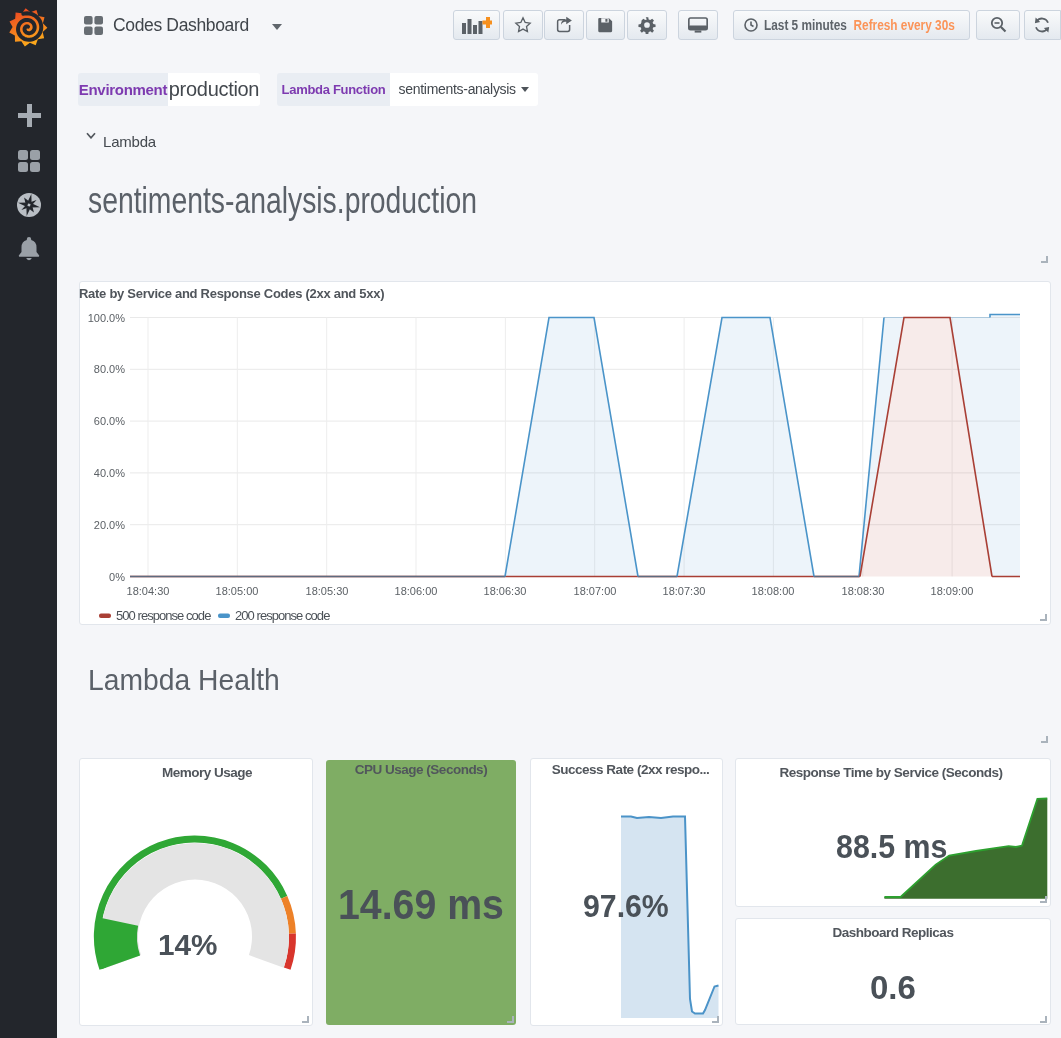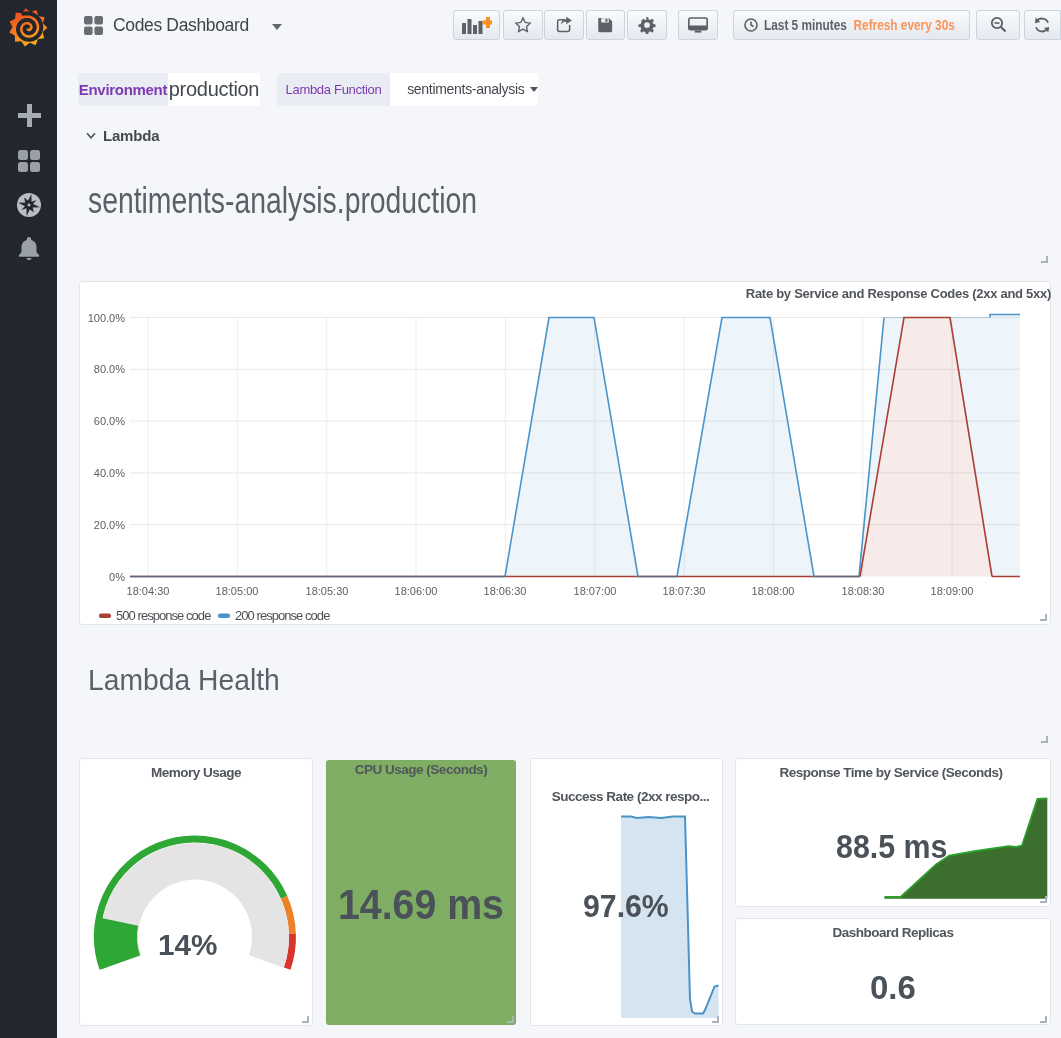--- a/index.html
+++ b/index.html
@@ -110,34 +110,34 @@
   <path fill="#5b6167" d="M3.5 2 L9.5 8 L2.5 9.5 Z"></path>
   <path fill="none" stroke="#5b6167" stroke-width="2.4" d="M4 15 a8.5 8.5 0 0 0 15 2"></path>
   <path fill="#5b6167" d="M20.5 22 L14.5 16 L21.5 14.5 Z"></path>
 </svg>
 
 <div class="abs" style="left:78px;top:73px;height:33px;border-radius:3px;overflow:hidden;display:flex">
   <div style="background:#e9edf3;width:90px;text-align:center;line-height:33px;font-size:15px;font-weight:bold;letter-spacing:-0.3px;color:#7d3ab0">Environment</div>
   <div style="background:#fff;width:92px;text-align:center;line-height:33px;font-size:20px;letter-spacing:-0.3px;color:#43484e">production <span style="display:inline-block;vertical-align:2.5px;margin-left:2px;width:0;height:0;border-left:4.5px solid transparent;border-right:4.5px solid transparent;border-top:5.5px solid #4e545a"></span></div>
 </div>
 <div class="abs" style="left:277px;top:73px;height:33px;border-radius:3px;overflow:hidden;display:flex">
-  <div style="background:#e9edf3;width:113px;text-align:center;line-height:33px;font-size:13px;font-weight:normal;letter-spacing:-0.3px;color:#7d3ab0">Lambda Function</div>
-  <div style="background:#fff;width:148px;text-align:right;line-height:33px;font-size:14px;letter-spacing:-0.3px;color:#43484e">sentiments-analysis <span style="display:inline-block;vertical-align:2.5px;margin-left:2px;width:0;height:0;border-left:4.5px solid transparent;border-right:4.5px solid transparent;border-top:5.5px solid #4e545a"></span></div>
+  <div style="background:#e9edf3;width:113px;text-align:center;line-height:33px;font-size:13px;font-weight:bold;letter-spacing:-0.3px;color:#7d3ab0">Lambda Function</div>
+  <div style="background:#fff;width:148px;text-align:center;line-height:33px;font-size:14px;letter-spacing:-0.3px;color:#43484e">sentiments-analysis <span style="display:inline-block;vertical-align:2.5px;margin-left:2px;width:0;height:0;border-left:4.5px solid transparent;border-right:4.5px solid transparent;border-top:5.5px solid #4e545a"></span></div>
 </div>
 
 <svg class="abs" style="left:86px;top:131.5px" width="10" height="7" viewBox="0 0 10 7">
     <path d="M1 1.2 L5 5.8 L9 1.2" fill="none" stroke="#53585e" stroke-width="1.7"></path>
   </svg>
-<div class="abs" style="left:103px;top:127px;font-size:15px;font-weight:bold;color:#44494f;letter-spacing:-0.2px">Lambda</div>
+<div class="abs" style="left:103px;top:133px;font-size:15px;font-weight:normal;color:#44494f;letter-spacing:-0.2px">Lambda</div>
 
 <div class="abs" style="left:88px;top:179.8px;font-size:36px;color:#5b6169;white-space:nowrap;transform:scaleX(0.787);transform-origin:0 0">sentiments-analysis.production</div>
 <div class="rsz" style="left:1041px;top:256px"></div>
 
 <div class="panel" style="left:79px;top:281px;width:972px;height:344px"></div>
-<div class="abs" style="left:79px;top:286px;width:972px;text-align:right;font-size:13px;font-weight:bold;color:#50555b;letter-spacing:-0.28px">Rate by Service and Response Codes (2xx and 5xx)</div>
+<div class="abs" style="left:79px;top:286px;width:972px;text-align:left;font-size:13px;font-weight:bold;color:#50555b;letter-spacing:-0.28px">Rate by Service and Response Codes (2xx and 5xx)</div>
 <svg class="abs" style="left:79px;top:281px" width="972" height="344" viewBox="79 281 972 344">
 
   <g stroke="#e9e9e9" stroke-width="1">
     <line x1="130" y1="317.5" x2="1020" y2="317.5"></line>
     <line x1="130" y1="369.3" x2="1020" y2="369.3"></line>
     <line x1="130" y1="421.1" x2="1020" y2="421.1"></line>
     <line x1="130" y1="472.9" x2="1020" y2="472.9"></line>
     <line x1="130" y1="524.7" x2="1020" y2="524.7"></line>
   </g>
 
@@ -205,23 +205,23 @@
 
 <div class="abs" style="left:88px;top:663.9px;font-size:29px;color:#5b6169;white-space:nowrap;transform:scaleX(0.975);transform-origin:0 0">Lambda Health</div>
 <div class="rsz" style="left:1041px;top:736px"></div>
 
 <div class="panel" style="left:79px;top:758px;width:234px;height:268px"></div>
 <div class="abs" style="left:326px;top:760px;width:190px;height:265px;background:#7fad64;border-radius:3px"></div>
 <div class="panel" style="left:530px;top:758px;width:193px;height:268px"></div>
 <div class="panel" style="left:735px;top:758px;width:316px;height:149px"></div>
 <div class="panel" style="left:735px;top:918px;width:316px;height:107px"></div>
 
-<div class="ptitle" style="left:79px;top:765px;width:234px">Memory Usage</div>
+<div class="ptitle" style="left:90px;top:765px;width:234px">Memory Usage</div>
 <div class="ptitle" style="left:324px;top:762px;width:194px">CPU Usage (Seconds)</div>
-<div class="ptitle" style="left:530px;top:789px;width:201px">Success Rate (2xx respo...</div>
+<div class="ptitle" style="left:530px;top:762px;width:201px">Success Rate (2xx respo...</div>
 <div class="ptitle" style="left:735px;top:765px;width:312px">Response Time by Service (Seconds)</div>
 <div class="ptitle" style="left:735px;top:925px;width:316px">Dashboard Replicas</div>
 
 <svg class="abs" style="left:85px;top:828px" width="222" height="155" viewBox="0 0 222 155">
 
   <g fill="none" stroke-width="7">
     <path id="arcg" stroke="#2fa735" d="M17.8 140.7 A97.5 97.5 0 0 1 199.1 69.3"></path>
     <path stroke="#ed8128" d="M199.1 69.3 A97.5 97.5 0 0 1 207.4 105.6"></path>
     <path stroke="#d8352c" d="M207.4 105.6 A97.5 97.5 0 0 1 202.2 140.7"></path>
   </g>

